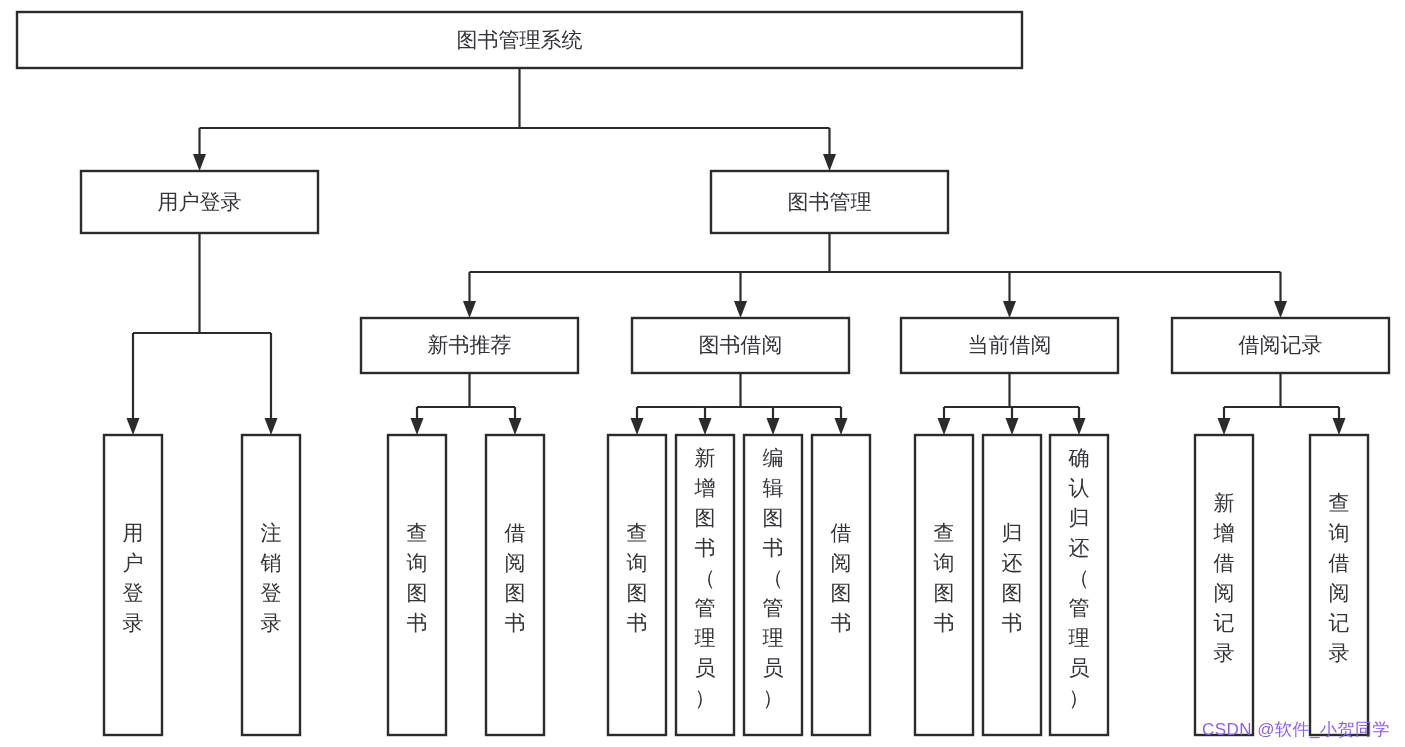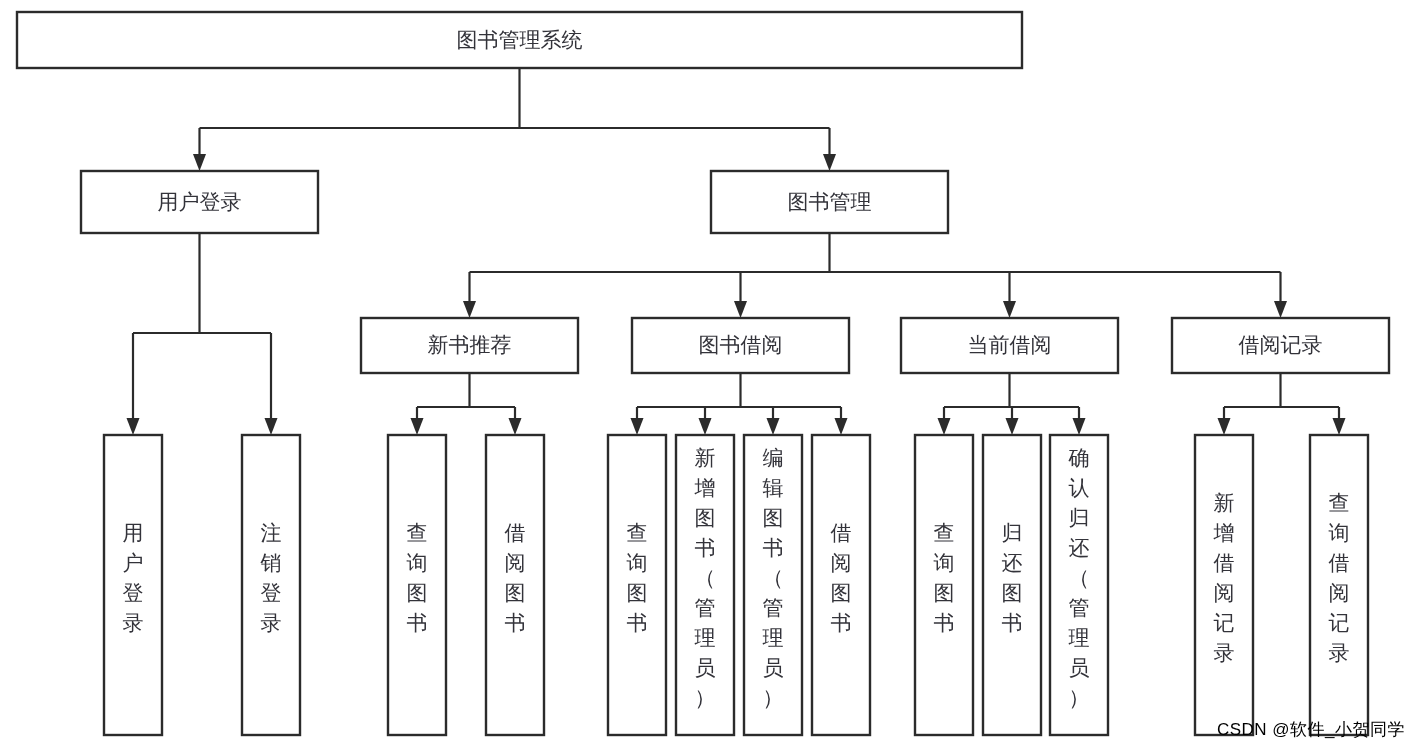--- a/index.html
+++ b/index.html
@@ -43,25 +43,25 @@
     stroke: #2b2b2b;
     stroke-width: 2.2;
     fill: none;
   }
   .arrow-head {
     fill: #2b2b2b;
     stroke: none;
   }
   .watermark {
     position: absolute;
-    right: 0;
+    right: 15px;
     bottom: 6px;
     font-family: "Liberation Sans", "DejaVu Sans", sans-serif;
     font-size: 17px;
-    color: #000000;
+    color: #8b5cf6;
     white-space: nowrap;
     letter-spacing: 0.5px;
     user-select: none;
   }
 </style>
 </head>
 <body>
 
 <svg id="diagram" viewBox="0 0 1405 747" xmlns="http://www.w3.org/2000/svg">
     <g>

